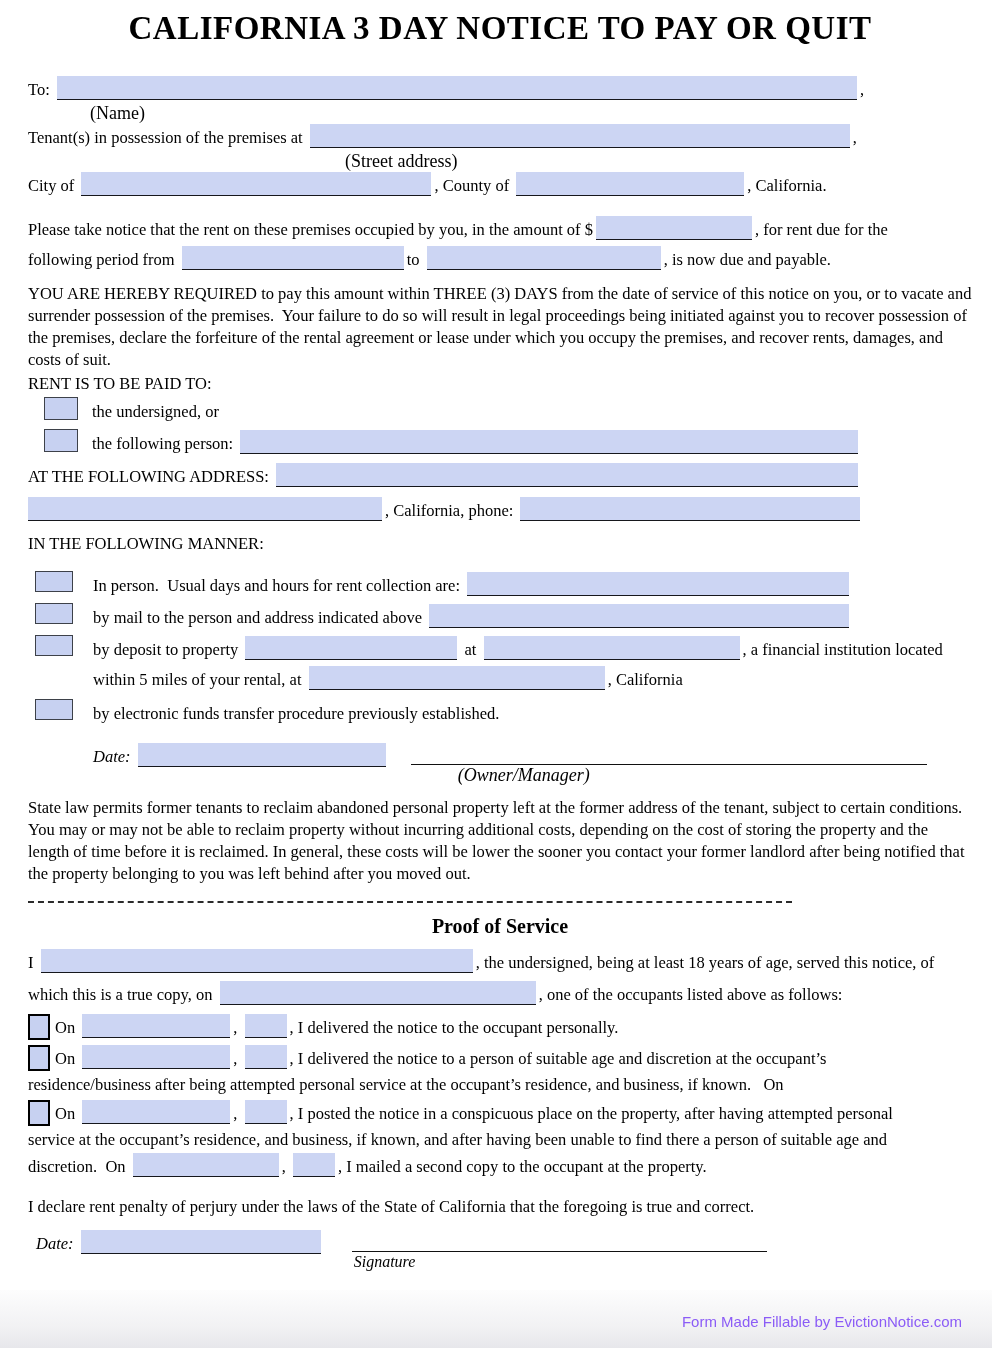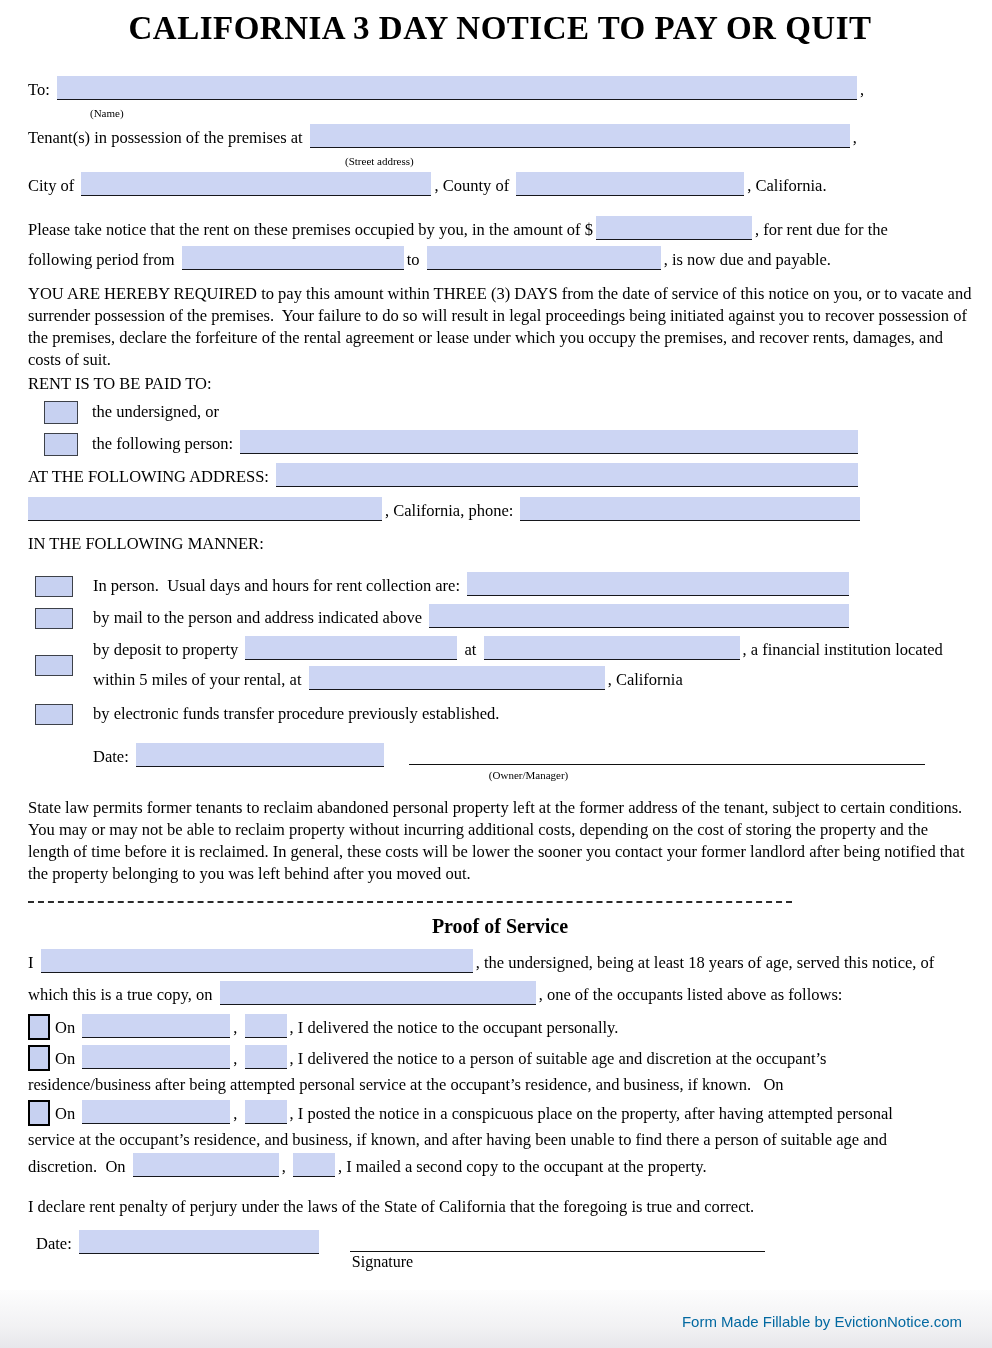--- a/index.html
+++ b/index.html
@@ -7,42 +7,42 @@
         font-family:"Liberation Serif",serif;color:#000;}
   .doc{padding:0 20px 0 28px;font-size:16.5px;}
   .title{text-align:center;font-weight:bold;font-size:33px;line-height:40px;margin:8px 0 0 0;
          letter-spacing:.5px;white-space:nowrap;}
   .fl{line-height:30px;white-space:nowrap;}
   .fl.tall{line-height:32px;}
   .seg{white-space:pre-wrap;}
   .field{display:inline-block;background:#ccd5f3;border-bottom:1.5px solid #16171c;height:23px;
          vertical-align:-5px;margin:0 3px;}
   .sigline{display:inline-block;border-bottom:1.5px solid #111;height:23px;vertical-align:-5px;}
-  .cap{font-size:11px;line-height:16px;white-space:nowrap;}
+  .cap{font-size:18px;line-height:16px;white-space:nowrap;}
   .para{margin:0;line-height:22px;white-space:pre-wrap;}
   .hdg{line-height:22px;white-space:nowrap;}
   .cb{display:inline-block;background:#c7d1f1;vertical-align:-6px;box-sizing:border-box;}
   .cb.a{width:34px;height:23px;border:1px solid #3d4149;}
   .cb.b{width:38px;height:21px;border:1px solid #3d4149;}
   .cb.c{width:22px;height:26px;border:2.5px solid #000;margin-right:5px;vertical-align:-7px;}
-  .cbrow{display:flex;margin-top:2px;align-items:center;}
+  .cbrow{display:flex;margin-top:2px;}
   .cbrow .cbcol{flex:0 0 65px;}
   .cbrow .cbcol.rent{padding-left:16px;box-sizing:border-box;flex-basis:64px;}
   .cbrow .cbcol.manner{padding-left:7px;box-sizing:border-box;}
   .cbrow .lblcol{flex:1;line-height:30px;white-space:nowrap;}
-  .daterow{display:flex;margin-top:12px;padding-left:65px;}
+  .daterow{display:flex;margin-top:12px;padding-left:65px;font-style:italic;}
   .daterow .left{white-space:nowrap;line-height:32px;}
   .sigblock{margin-left:22px;}
   .divider{border-top:2px dashed #2b2b2b;width:764px;margin-top:16px;height:0;}
   .proofhdg{text-align:center;font-weight:bold;font-size:20px;line-height:26px;margin-top:10px;}
   .wrapline{line-height:26px;white-space:nowrap;}
   .band{position:absolute;left:0;right:0;bottom:0;height:58px;
         background:linear-gradient(180deg,#fdfdfd 0%,#f1f1f3 65%,#e7e7eb 100%);}
   .credit{position:absolute;right:30px;bottom:18px;font-family:"Liberation Sans",sans-serif;
-          font-size:15px;color:#0369a1;}
+          font-size:15px;color:#8b5cf6;}
 </style>
 </head>
 <body>
 
 <div class="page">
   <div class="doc">
 
     <h1 class="title">CALIFORNIA 3 DAY NOTICE TO PAY OR QUIT</h1>
 
     <div class="fl" style="margin-top:27px">
@@ -140,21 +140,21 @@
       <div class="lblcol"><span class="seg">by electronic funds transfer procedure previously established.</span></div>
     </div>
 
     <div class="daterow">
       <div class="left">
         <span class="seg">Date:</span>
         <span class="field" style="width:248px"></span>
       </div>
       <div class="sigblock">
         <span class="sigline" style="width:516px"></span>
-        <div class="cap" style="margin-left:80px;margin-top:2px">(Owner/Manager)</div>
+        <div class="cap" style="margin-left:47px;margin-top:2px">(Owner/Manager)</div>
       </div>
     </div>
 
     <p class="para" style="margin-top:14px">State law permits former tenants to reclaim abandoned personal property left at the former address of the tenant, subject to certain conditions. You may or may not be able to reclaim property without incurring additional costs, depending on the cost of storing the property and the length of time before it is reclaimed. In general, these costs will be lower the sooner you contact your former landlord after being notified that the property belonging to you was left behind after you moved out.</p>
 
     <div class="divider"></div>
 
     <div class="proofhdg">Proof of Service</div>
 
     <div class="fl tall" style="margin-top:8px">

